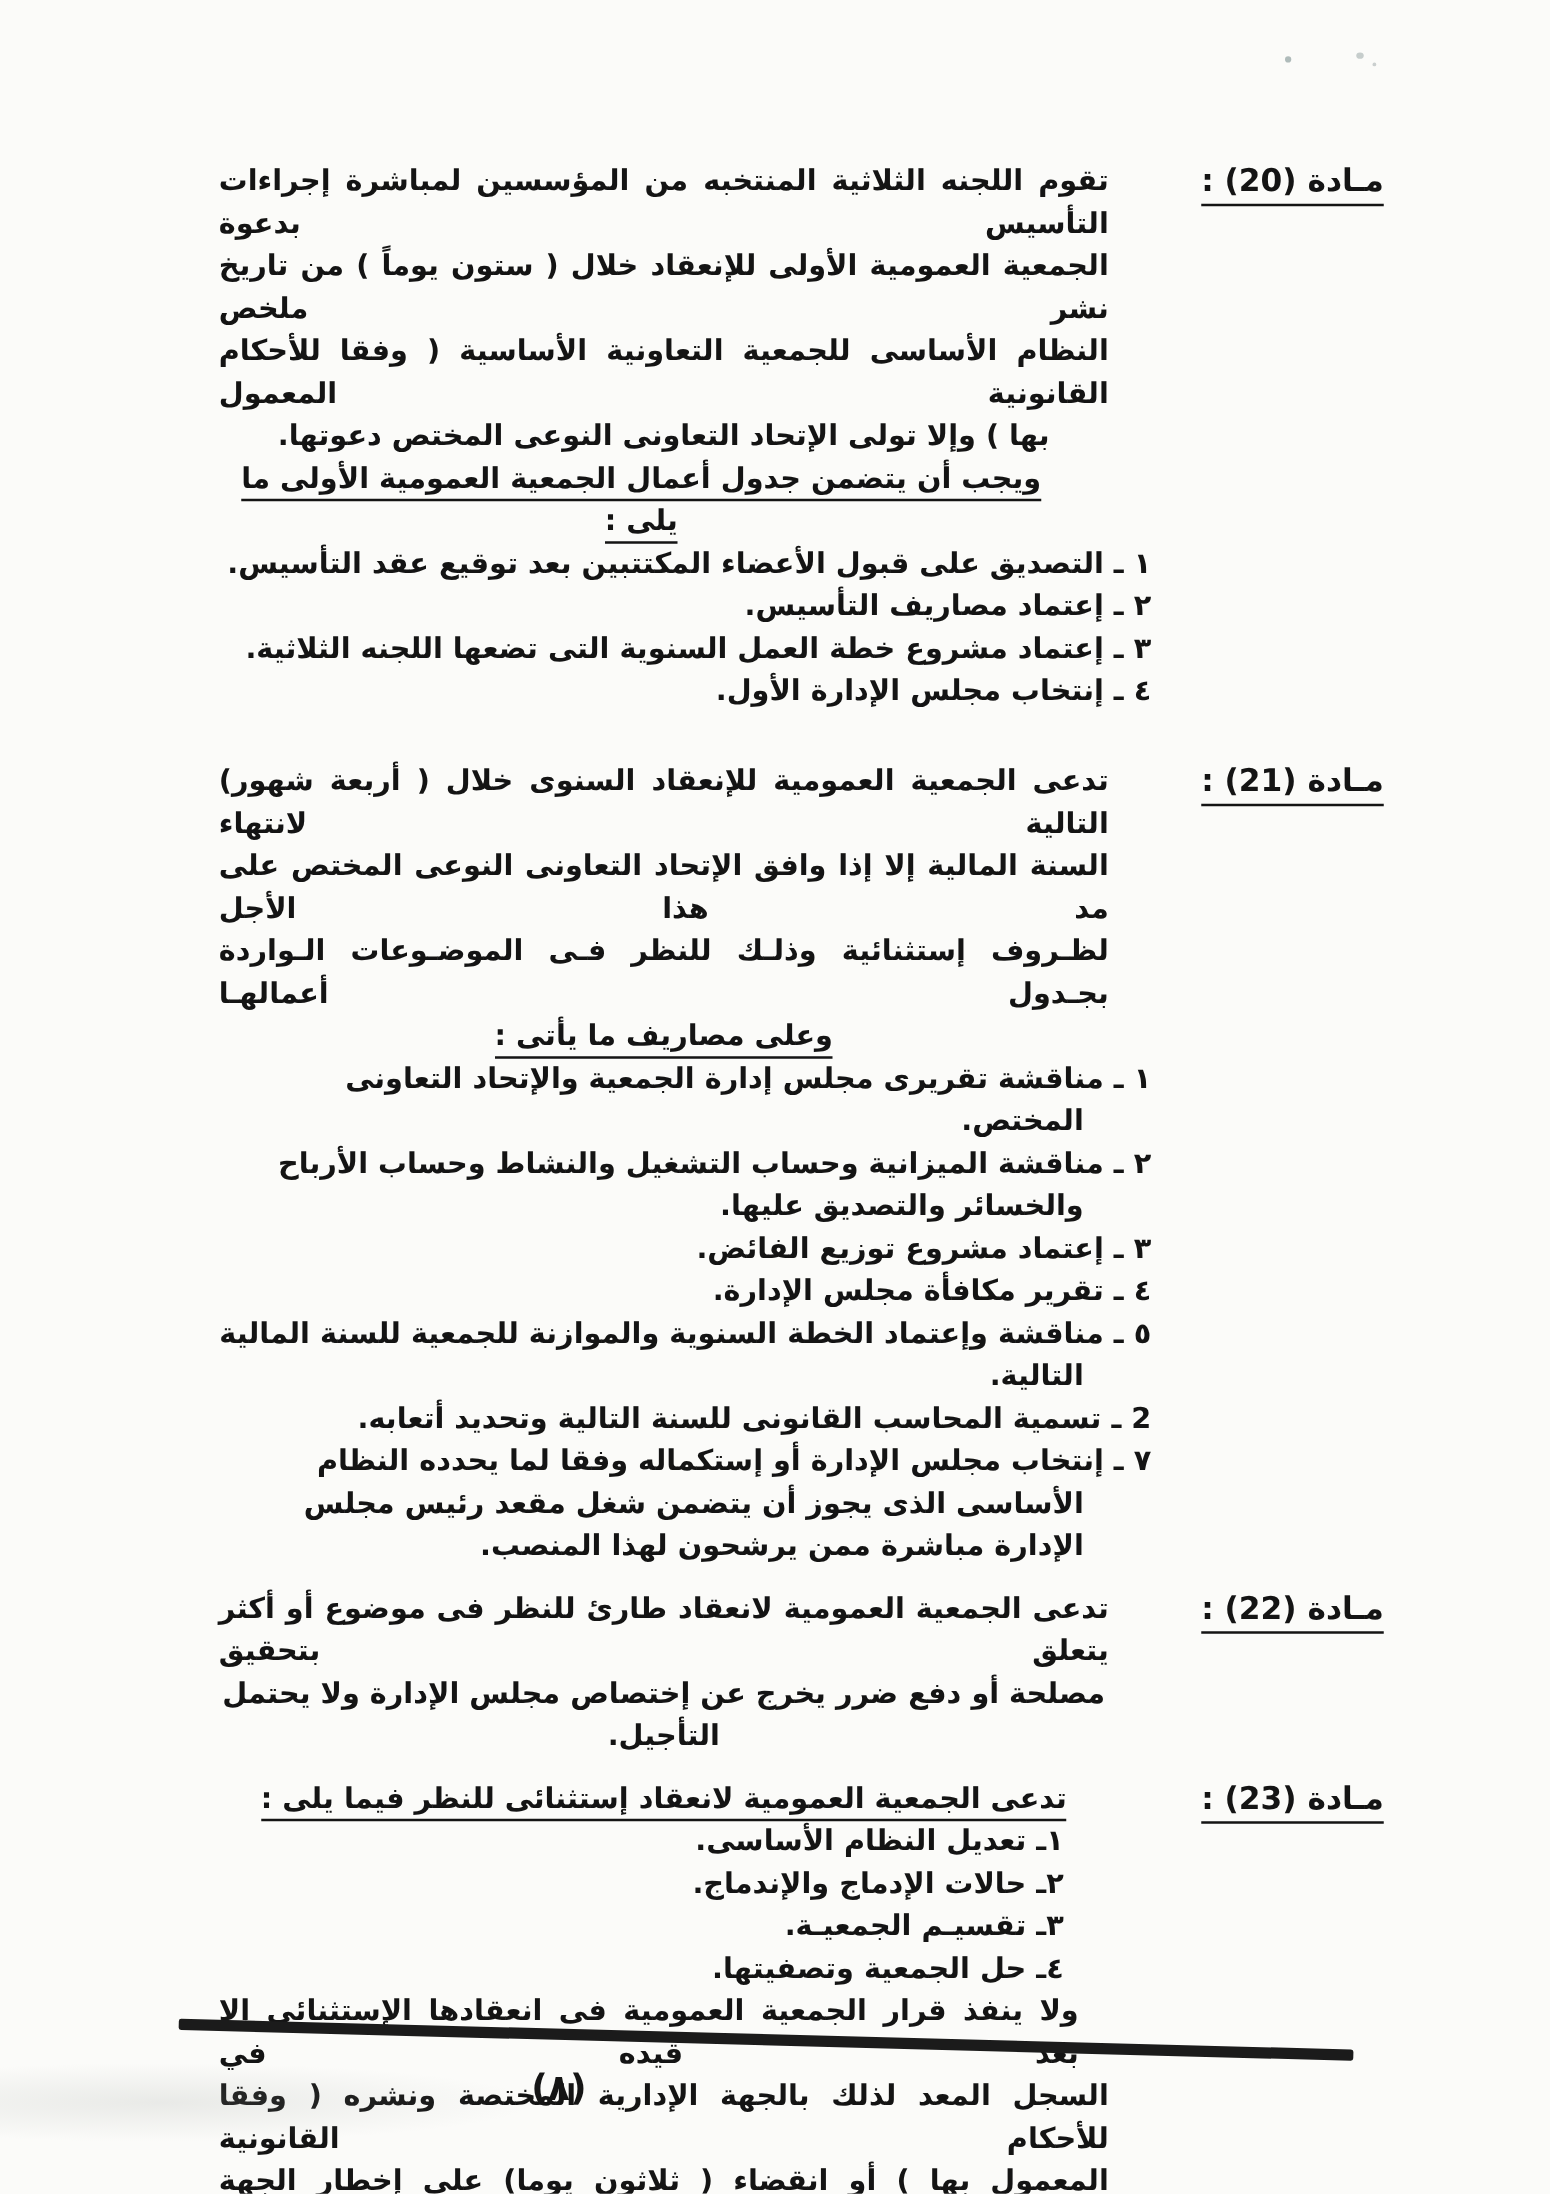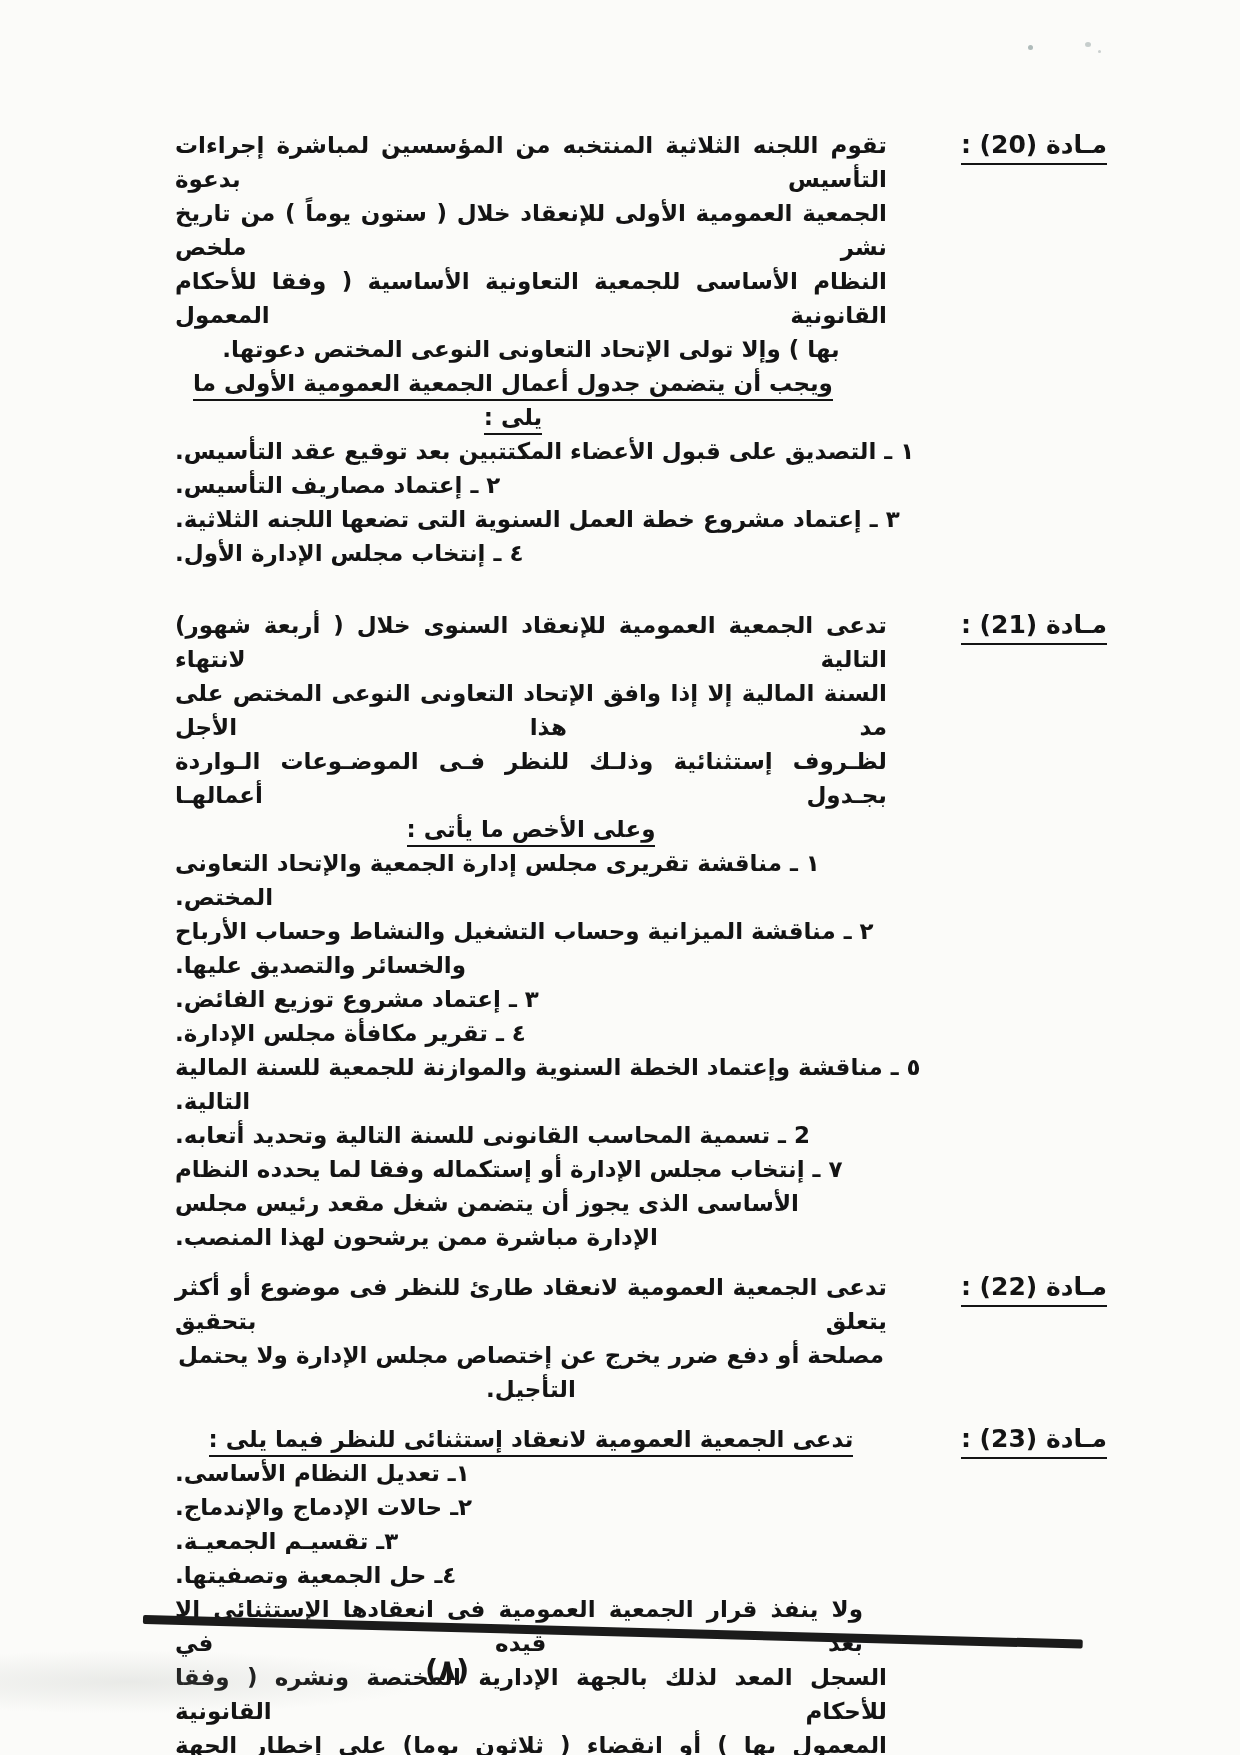--- a/index.html
+++ b/index.html
@@ -23,21 +23,21 @@
   .article:nth-child(5){margin-bottom:0;}
   .article-label{flex:0 0 220px;font-size:25px;line-height:34px;white-space:nowrap;}
   .article-label .u-label{border-bottom:2.5px solid #141414;padding-bottom:4px;margin-left:42px;}
   .article-body{flex:0 0 712px;width:712px;font-size:23px;line-height:34px;}
   .line{text-align:center;}
   .line.fill{text-align:justify;text-align-last:justify;-moz-text-align-last:justify;text-justify:inter-word;}
   .u{border-bottom:2.5px solid #141414;padding-bottom:3px;}
   .list{margin:0;}
   .list.outdent{margin-left:0;margin-right:-34px;}
   .list.inset{margin-right:36px;}
-  .list-item{padding-right:54px;text-indent:-54px;text-align:left;}
+  .list-item{padding-right:54px;text-indent:-54px;text-align:right;}
   .list-item .num{display:inline;}
   
   .bar{
     position:absolute;left:143px;top:1615px;width:940px;height:9px;
     background:#1b1b1b;border-radius:2px;
     transform:rotate(1.5deg);transform-origin:0 50%;
   }
   .page-num{position:absolute;left:425px;top:1653px;font-size:29px;font-weight:700;color:#151515;}
   .watermark{
     position:absolute;right:8px;top:1771px;direction:rtl;
@@ -76,21 +76,21 @@
             <div class="list-item"><span class="num">٤ ـ</span> إنتخاب مجلس الإدارة الأول.</div>
           </div>
         </div>
       </div>
       <div class="article">
         <div class="article-label"><span class="u-label">مـادة (21) :</span></div>
         <div class="article-body">
           <div class="line fill"><span>تدعى الجمعية العمومية للإنعقاد السنوى خلال ( أربعة شهور) التالية لانتهاء</span></div>
           <div class="line fill"><span>السنة المالية إلا إذا وافق الإتحاد التعاونى النوعى المختص على مد هذا الأجل</span></div>
           <div class="line fill"><span>لظـروف إستثنائية وذلـك للنظر فـى الموضـوعات الـواردة بجـدول أعمالهـا</span></div>
-          <div class="line"><span class="u">وعلى الأخص ما يأتى :</span></div>
+          <div class="line"><span class="u">وعلى مصاريف ما يأتى :</span></div>
           <div class="list outdent">
             <div class="list-item"><span class="num">١ ـ</span> مناقشة تقريرى مجلس إدارة الجمعية والإتحاد التعاونى المختص.</div>
             <div class="list-item"><span class="num">٢ ـ</span> مناقشة الميزانية وحساب التشغيل والنشاط وحساب الأرباح والخسائر والتصديق عليها.</div>
             <div class="list-item"><span class="num">٣ ـ</span> إعتماد مشروع توزيع الفائض.</div>
             <div class="list-item"><span class="num">٤ ـ</span> تقرير مكافأة مجلس الإدارة.</div>
             <div class="list-item"><span class="num">٥ ـ</span> مناقشة وإعتماد الخطة السنوية والموازنة للجمعية للسنة المالية التالية.</div>
             <div class="list-item"><span class="num">2 ـ</span> تسمية المحاسب القانونى للسنة التالية وتحديد أتعابه.</div>
             <div class="list-item"><span class="num">٧ ـ</span> إنتخاب مجلس الإدارة أو إستكماله وفقا لما يحدده النظام الأساسى الذى يجوز أن يتضمن شغل مقعد رئيس مجلس الإدارة مباشرة ممن يرشحون لهذا المنصب.</div>
           </div>
         </div>

